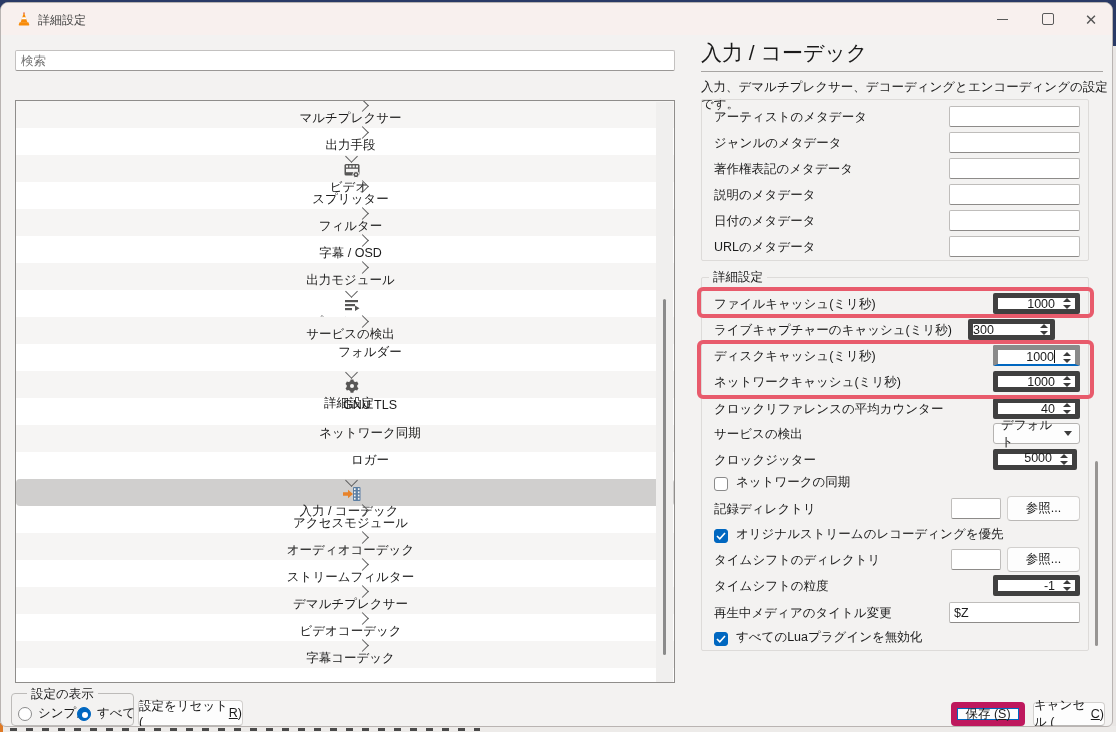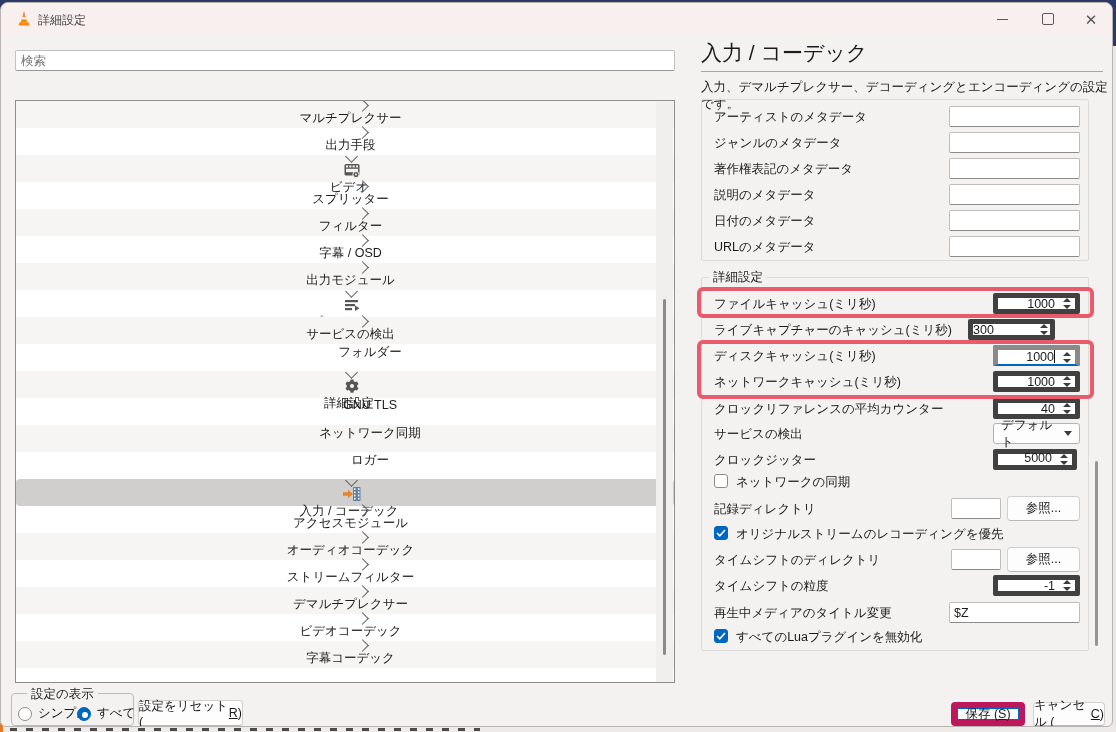--- a/index.html
+++ b/index.html
@@ -73,21 +73,21 @@
         display:flex;align-items:center;}
   .spin.focused{border-color:#8a8a8a;border-bottom:2px solid #0067c0;}
   .spin-val{flex:1;text-align:right;font-size:12.5px;padding-right:3px;}
   .caret{display:inline-block;width:1px;height:13px;background:#111;vertical-align:-2px;}
   .spin-btns{width:17px;height:100%;display:flex;flex-direction:column;align-items:center;justify-content:center;gap:3px;}
   .tri-up{width:0;height:0;border-left:4px solid transparent;border-right:4px solid transparent;border-bottom:4px solid #3c3c3c;}
   .tri-down{width:0;height:0;border-left:4px solid transparent;border-right:4px solid transparent;border-top:4px solid #3c3c3c;}
   .combo{position:absolute;box-sizing:border-box;background:#fdfdfd;border:1px solid #b5b3b1;border-radius:3px;
          display:flex;align-items:center;font-size:12.5px;padding:0 7px;}
   .combo-arrow{margin-left:auto;width:0;height:0;border-left:4.5px solid transparent;border-right:4.5px solid transparent;border-top:5px solid #3c3c3c;}
-  .cbrow{position:absolute;display:flex;align-items:flex-start;gap:8px;}
+  .cbrow{position:absolute;display:flex;align-items:flex-end;gap:8px;}
   .cb-label{font-size:12.5px;white-space:nowrap;}
   .redbox{position:absolute;box-sizing:border-box;border:4px solid #e85b6c;border-radius:6px;pointer-events:none;}
   .right-thumb{position:absolute;left:1094px;top:458px;width:3px;height:185px;background:#979593;border-radius:2px;}
 </style>
 </head>
 <body>
 
 <div class="desktop-top"></div>
 <div class="behind-strip"></div>
 <div class="behind-glyphs"></div>

